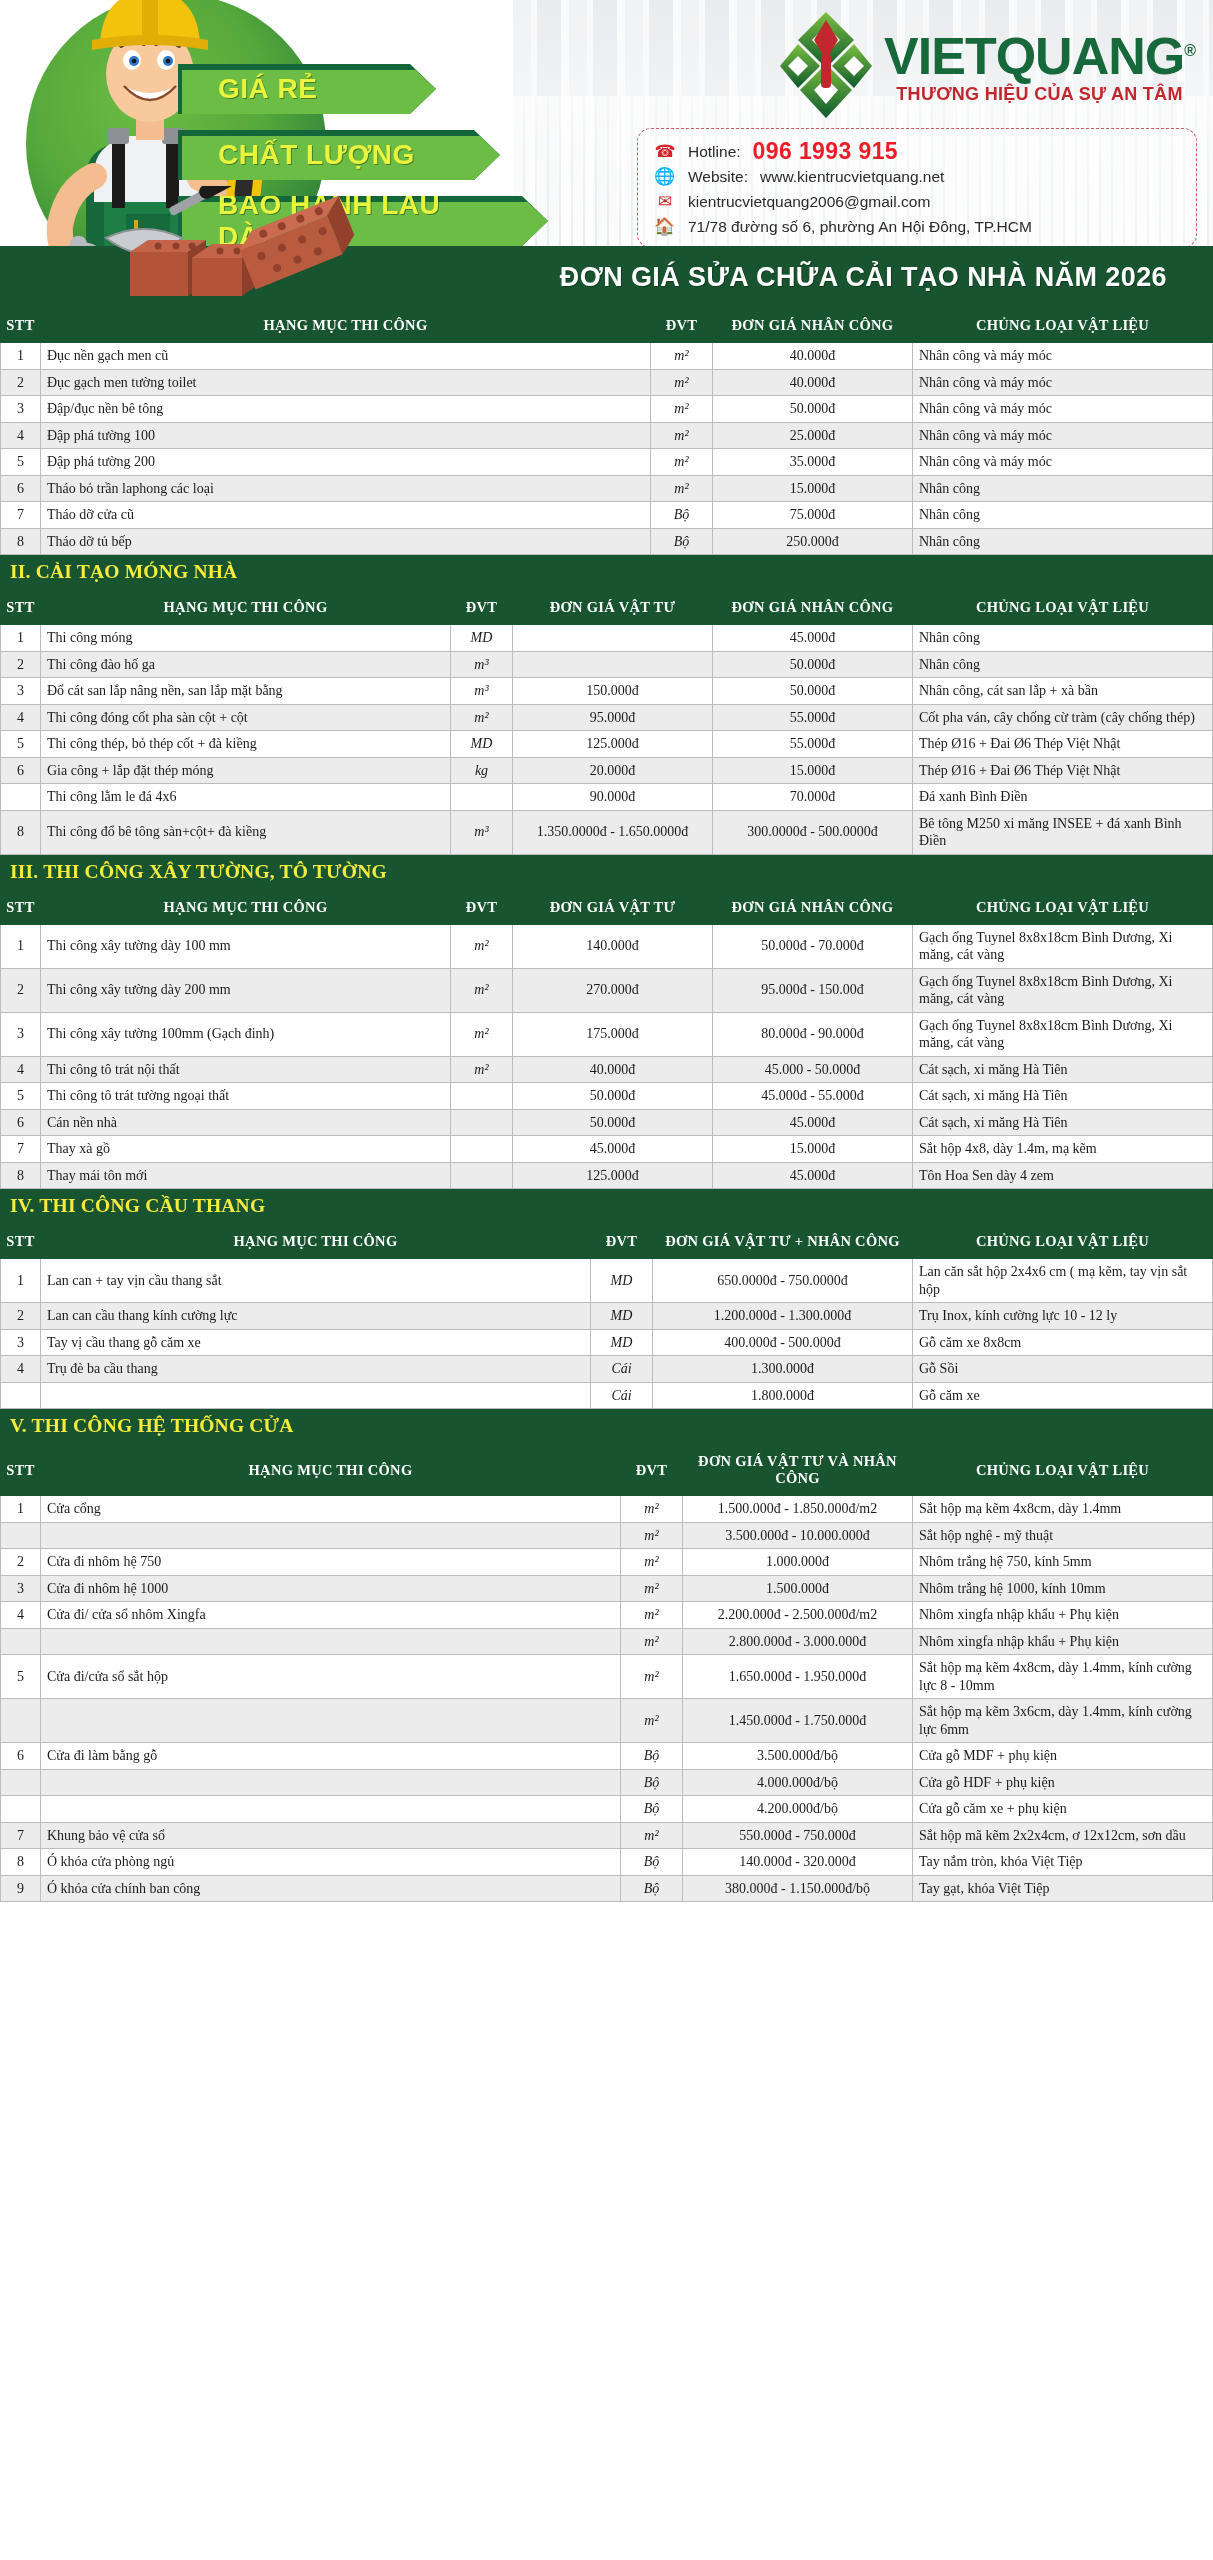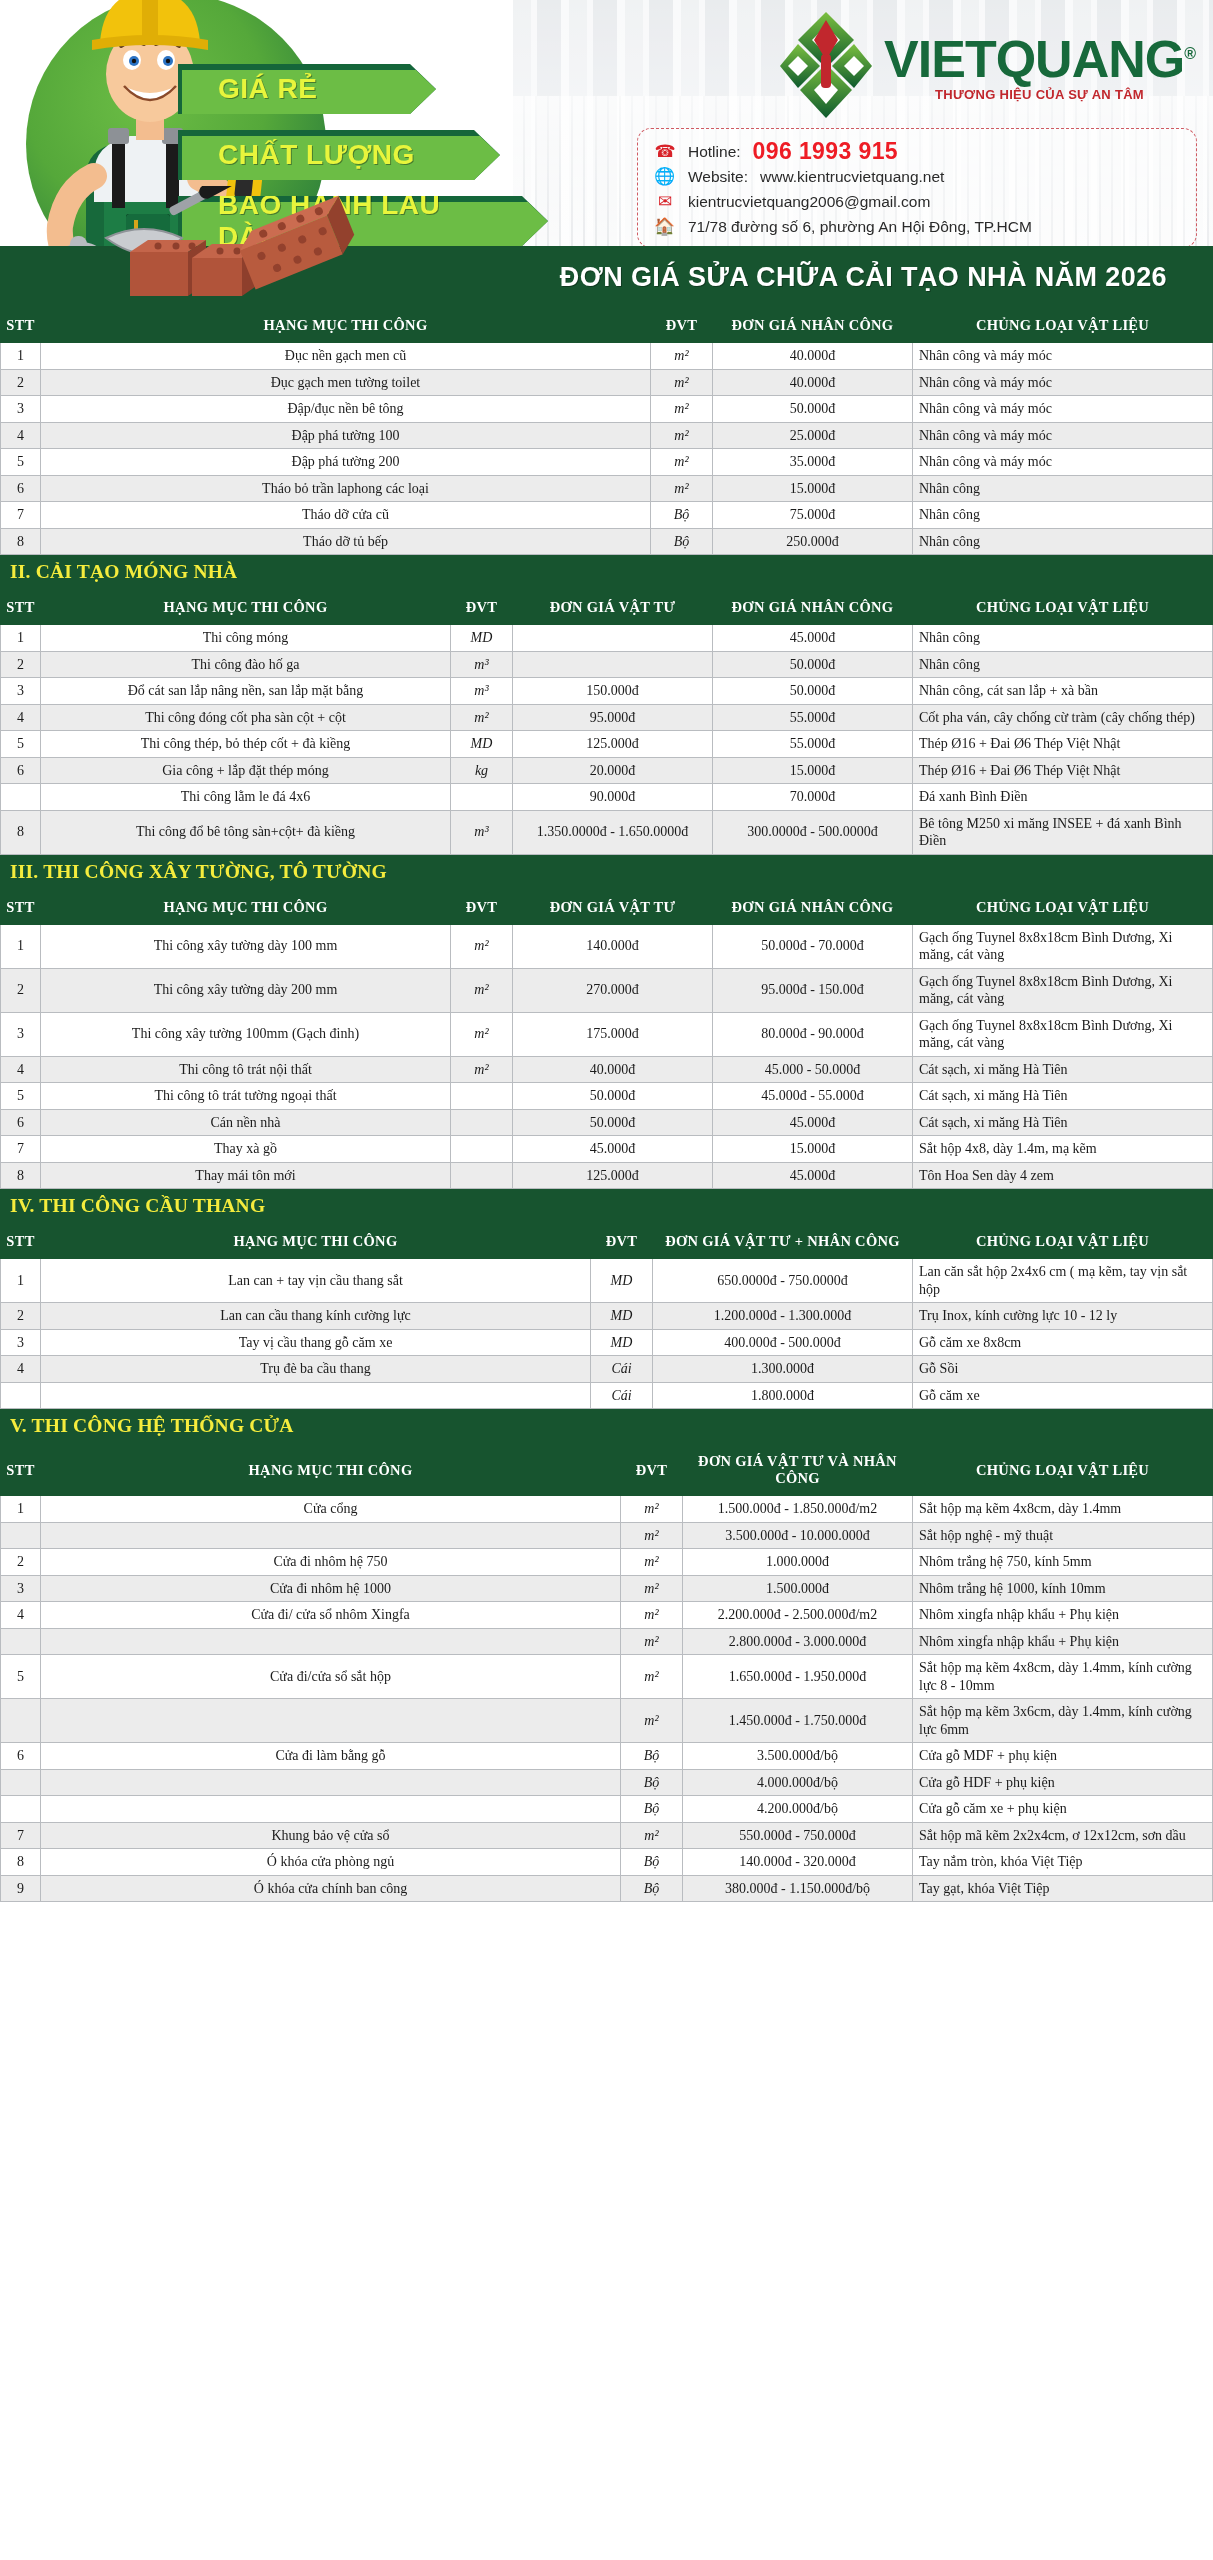--- a/index.html
+++ b/index.html
@@ -69,21 +69,21 @@
   .logo-mark{ width:92px; height:110px; position:relative; }
   .brand{ position:relative; }
   .brand-name{
     font-family:"Liberation Sans", sans-serif; font-weight:bold;
     font-size:52px; line-height:52px; color:#17693b; letter-spacing:-1px;
     font-stretch:condensed;
   }
   .reg{ font-size:16px; vertical-align:super; }
   .brand-sub{
     font-family:"Liberation Sans", sans-serif; font-weight:bold;
-    font-size:13px; color:#c1272d; letter-spacing:.3px; margin-top:2px;
+    font-size:18px; color:#c1272d; letter-spacing:.3px; margin-top:2px;
     text-align:center;
   }
 
   
   .contact{
     position:absolute; right:16px; top:128px; width:560px;
     border:1.5px dashed #d05a62; border-radius:14px;
     padding:10px 16px 8px 16px;
     background:rgba(255,255,255,.35);
   }
@@ -123,21 +123,21 @@
   tbody td{
     border:1px solid #b9bcc0;
     font-family:"Liberation Serif", serif; font-size:14px; color:#1b1b1b;
     padding:4px 6px; vertical-align:middle; line-height:1.25;
   }
   tbody tr:nth-child(even) td{ background:#ececec; }
   tbody tr:nth-child(odd)  td{ background:#ffffff; }
   .c-stt{ text-align:center; }
   .c-num{ text-align:center; }
   .c-unit{ text-align:center;font-style:italic; }
-  .c-name{ text-align:center; }
+  .c-name{ text-align:left; }
   .c-mat{ text-align:left; }
 
   .wm{
     position:absolute; inset:0; pointer-events:none; z-index:1;
     overflow:hidden;
   }
   .wm i{
     position:absolute; display:block; width:0; height:0;
     border-left:150px solid transparent; border-right:150px solid transparent;
     opacity:.16;

